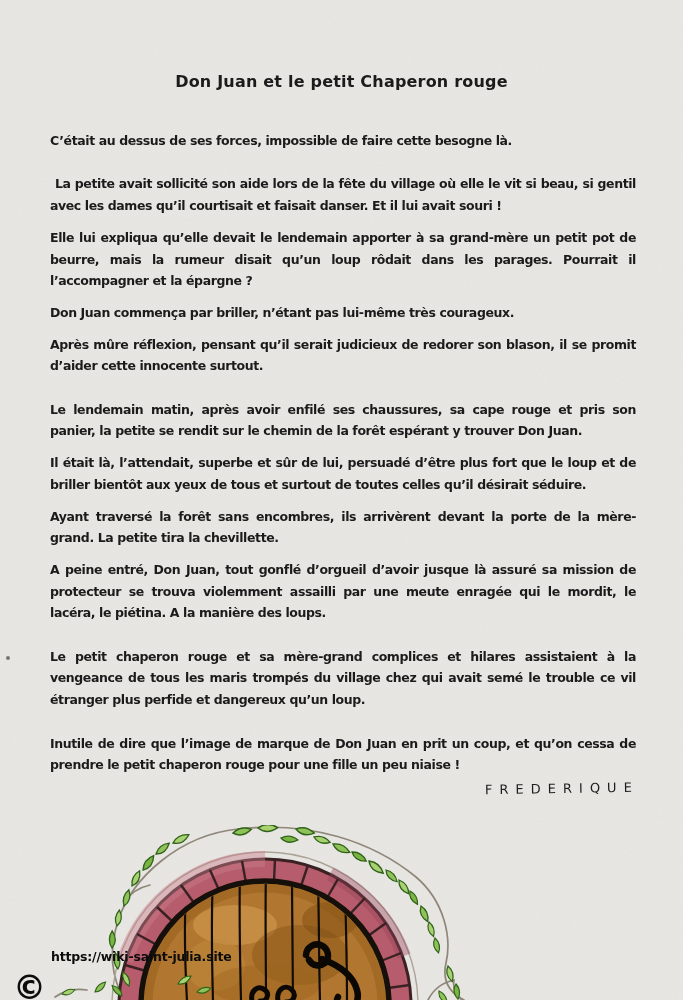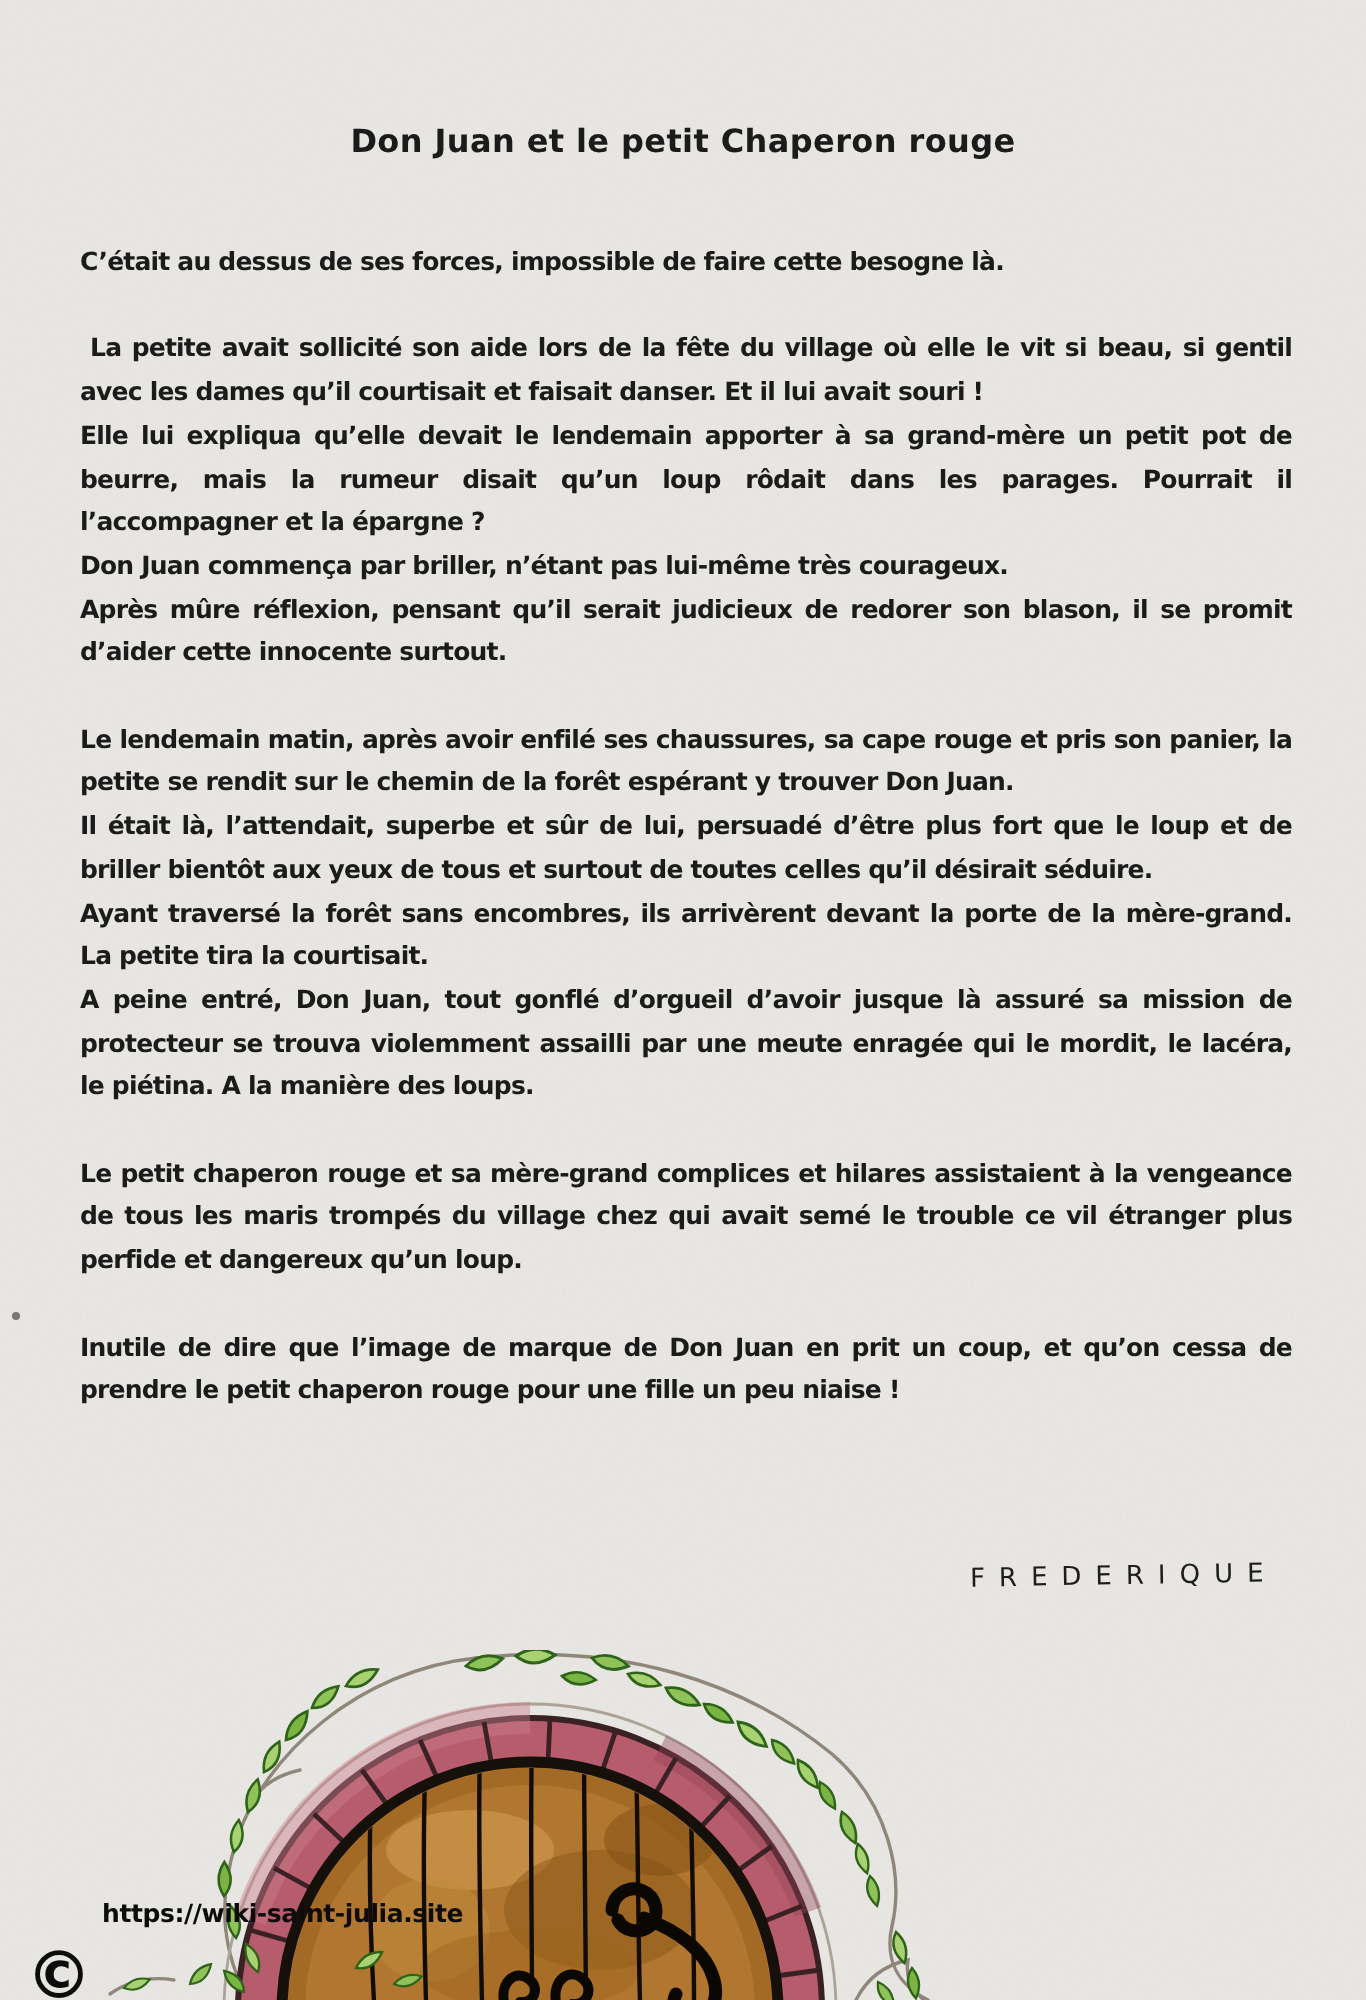--- a/index.html
+++ b/index.html
@@ -7,36 +7,36 @@
     position:relative;
     width:683px;height:1000px;
     margin:0 auto;
     background:#e9e7e3;
     overflow:hidden;
     font-family:"DejaVu Sans", sans-serif;
     color:#1b1b1b;
   }
   .grain{position:absolute;left:0;top:0;z-index:1;pointer-events:none;}
   .title{
-    position:absolute;top:61px;left:0;width:100%;
+    position:absolute;top:72px;left:0;width:100%;
     text-align:center;
     font-size:16px;font-weight:700;
     letter-spacing:.2px;
     z-index:2;
   }
   .body-text{
     position:absolute;top:120px;left:40px;width:606px;
     z-index:2;
     font-size:12.5px;font-weight:700;
     letter-spacing:-0.4px;
     line-height:21.7px;
   }
   .block{margin:0 0 21.7px 0;}
   .block:last-child{margin-bottom:0;}
-  .block p{margin:0;text-align:justify;}
+  .block p{margin:10px;text-align:justify;}
   .indent-sm{text-indent:5px;}
   .signature{
     position:absolute;top:781px;right:44px;
     z-index:2;
     font-size:13px;font-weight:400;
     letter-spacing:7px;
     color:#1d1d1d;
     transform:rotate(-1deg);
   }
   .illustration{position:absolute;left:0;top:825px;z-index:2;}
@@ -77,21 +77,21 @@
     </div>
     <div class="block">
       <p class="indent-sm">La petite avait sollicité son aide lors de la fête du village où elle le vit si beau, si gentil avec les dames qu’il courtisait et faisait danser. Et il lui avait souri !</p>
       <p>Elle lui expliqua qu’elle devait le lendemain apporter à sa grand-mère un petit pot de beurre, mais la rumeur disait qu’un loup rôdait dans les parages. Pourrait il l’accompagner et la épargne ?</p>
       <p>Don Juan commença par briller, n’étant pas lui-même très courageux.</p>
       <p>Après mûre réflexion, pensant qu’il serait judicieux de redorer son blason, il se promit d’aider cette innocente surtout.</p>
     </div>
     <div class="block">
       <p>Le lendemain matin, après avoir enfilé ses chaussures, sa cape rouge et pris son panier, la petite se rendit sur le chemin de la forêt espérant y trouver Don Juan.</p>
       <p>Il était là, l’attendait, superbe et sûr de lui, persuadé d’être plus fort que le loup et de briller bientôt aux yeux de tous et surtout de toutes celles qu’il désirait séduire.</p>
-      <p>Ayant traversé la forêt sans encombres, ils arrivèrent devant la porte de la mère-grand. La petite tira la courtisait.</p>
+      <p>Ayant traversé la forêt sans encombres, ils arrivèrent devant la porte de la mère-grand. La petite tira la chevillette.</p>
       <p>A peine entré, Don Juan, tout gonflé d’orgueil d’avoir jusque là assuré sa mission de protecteur se trouva violemment assailli par une meute enragée qui le mordit, le lacéra, le piétina. A la manière des loups.</p>
     </div>
     <div class="block">
       <p>Le petit chaperon rouge et sa mère-grand complices et hilares assistaient à la vengeance de tous les maris trompés du village chez qui avait semé le trouble ce vil étranger plus perfide et dangereux qu’un loup.</p>
     </div>
     <div class="block">
       <p>Inutile de dire que l’image de marque de Don Juan en prit un coup, et qu’on cessa de prendre le petit chaperon rouge pour une fille un peu niaise !</p>
     </div>
   </div>
 

